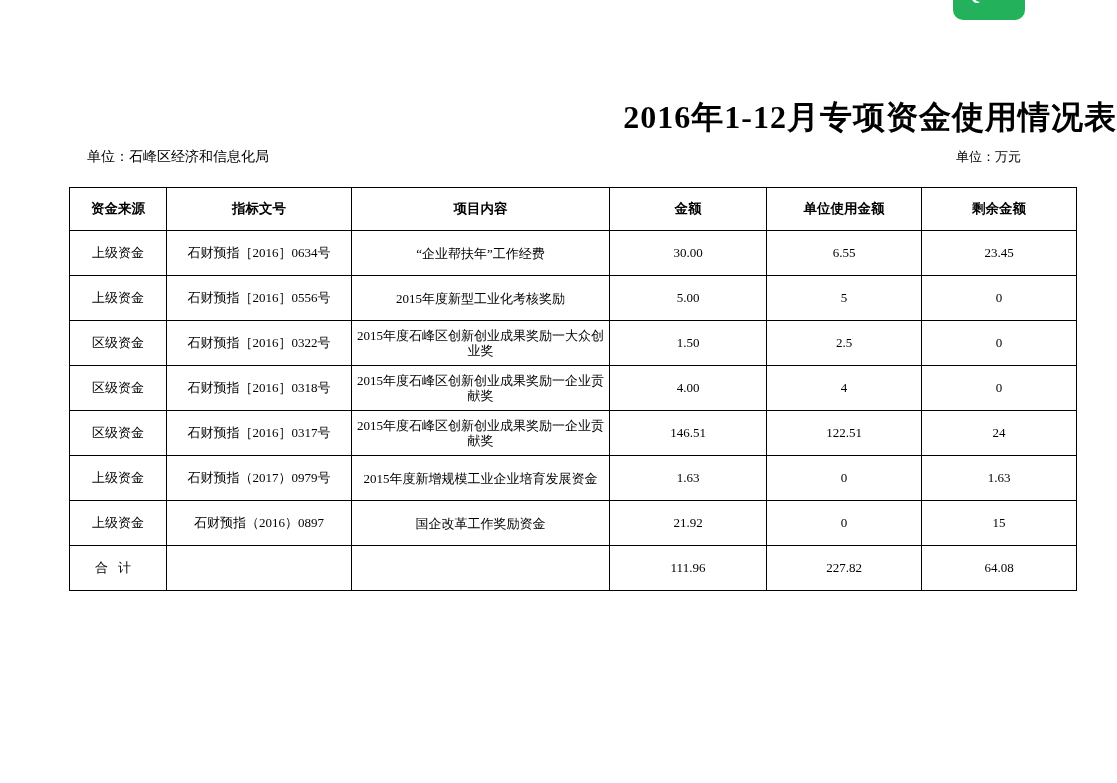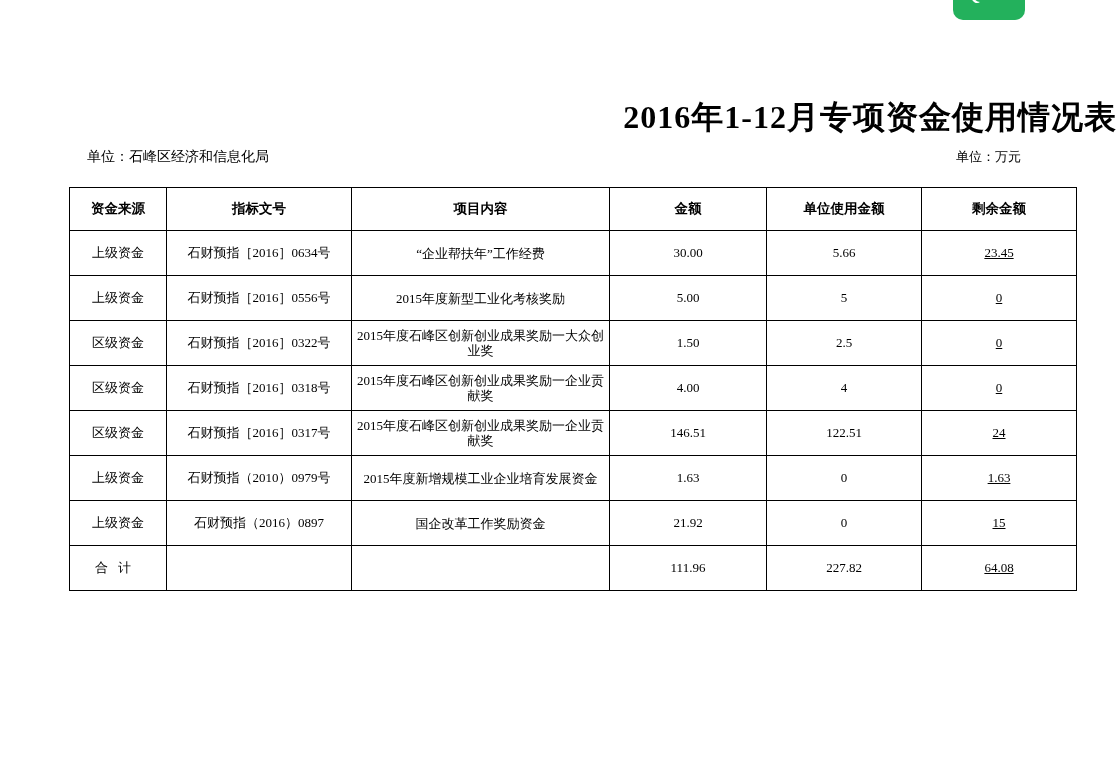--- a/index.html
+++ b/index.html
@@ -104,21 +104,21 @@
   }
   table.fund-table tbody td {
     height: 40px;
     font-size: 13px;
   }
   td.c-source   { width: 88px; }
   td.c-code     { width: 176px; }
   td.c-content  { width: 249px; font-size: 12.5px; line-height: 15px; }
   td.c-amount   { width: 148px; }
   td.c-used     { width: 146px; }
-  td.c-remain   { width: 146px; text-decoration: underline; }
+  td.c-remain   { width: 146px; }
 
   tr.total-row td {
     height: 40px;
   }
   .total-label {
     letter-spacing: 10px;
     padding-left: 8px;
   }
 </style>
 </head>
@@ -146,21 +146,21 @@
       <th style="width:146px">单位使用金额</th>
       <th style="width:146px">剩余金额</th>
     </tr>
   </thead>
   <tbody>
     <tr>
       <td class="c-source">上级资金</td>
       <td class="c-code">石财预指［2016］0634号</td>
       <td class="c-content">“企业帮扶年”工作经费</td>
       <td class="c-amount">30.00</td>
-      <td class="c-used">5.66</td>
+      <td class="c-used">6.55</td>
       <td class="c-remain">23.45</td>
     </tr>
     <tr>
       <td class="c-source">上级资金</td>
       <td class="c-code">石财预指［2016］0556号</td>
       <td class="c-content">2015年度新型工业化考核奖励</td>
       <td class="c-amount">5.00</td>
       <td class="c-used">5</td>
       <td class="c-remain">0</td>
     </tr>
@@ -183,21 +183,21 @@
     <tr>
       <td class="c-source">区级资金</td>
       <td class="c-code">石财预指［2016］0317号</td>
       <td class="c-content">2015年度石峰区创新创业成果奖励一企业贡献奖</td>
       <td class="c-amount">146.51</td>
       <td class="c-used">122.51</td>
       <td class="c-remain">24</td>
     </tr>
     <tr>
       <td class="c-source">上级资金</td>
-      <td class="c-code">石财预指（2010）0979号</td>
+      <td class="c-code">石财预指（2017）0979号</td>
       <td class="c-content">2015年度新增规模工业企业培育发展资金</td>
       <td class="c-amount">1.63</td>
       <td class="c-used">0</td>
       <td class="c-remain">1.63</td>
     </tr>
     <tr>
       <td class="c-source">上级资金</td>
       <td class="c-code">石财预指（2016）0897</td>
       <td class="c-content">国企改革工作奖励资金</td>
       <td class="c-amount">21.92</td>

